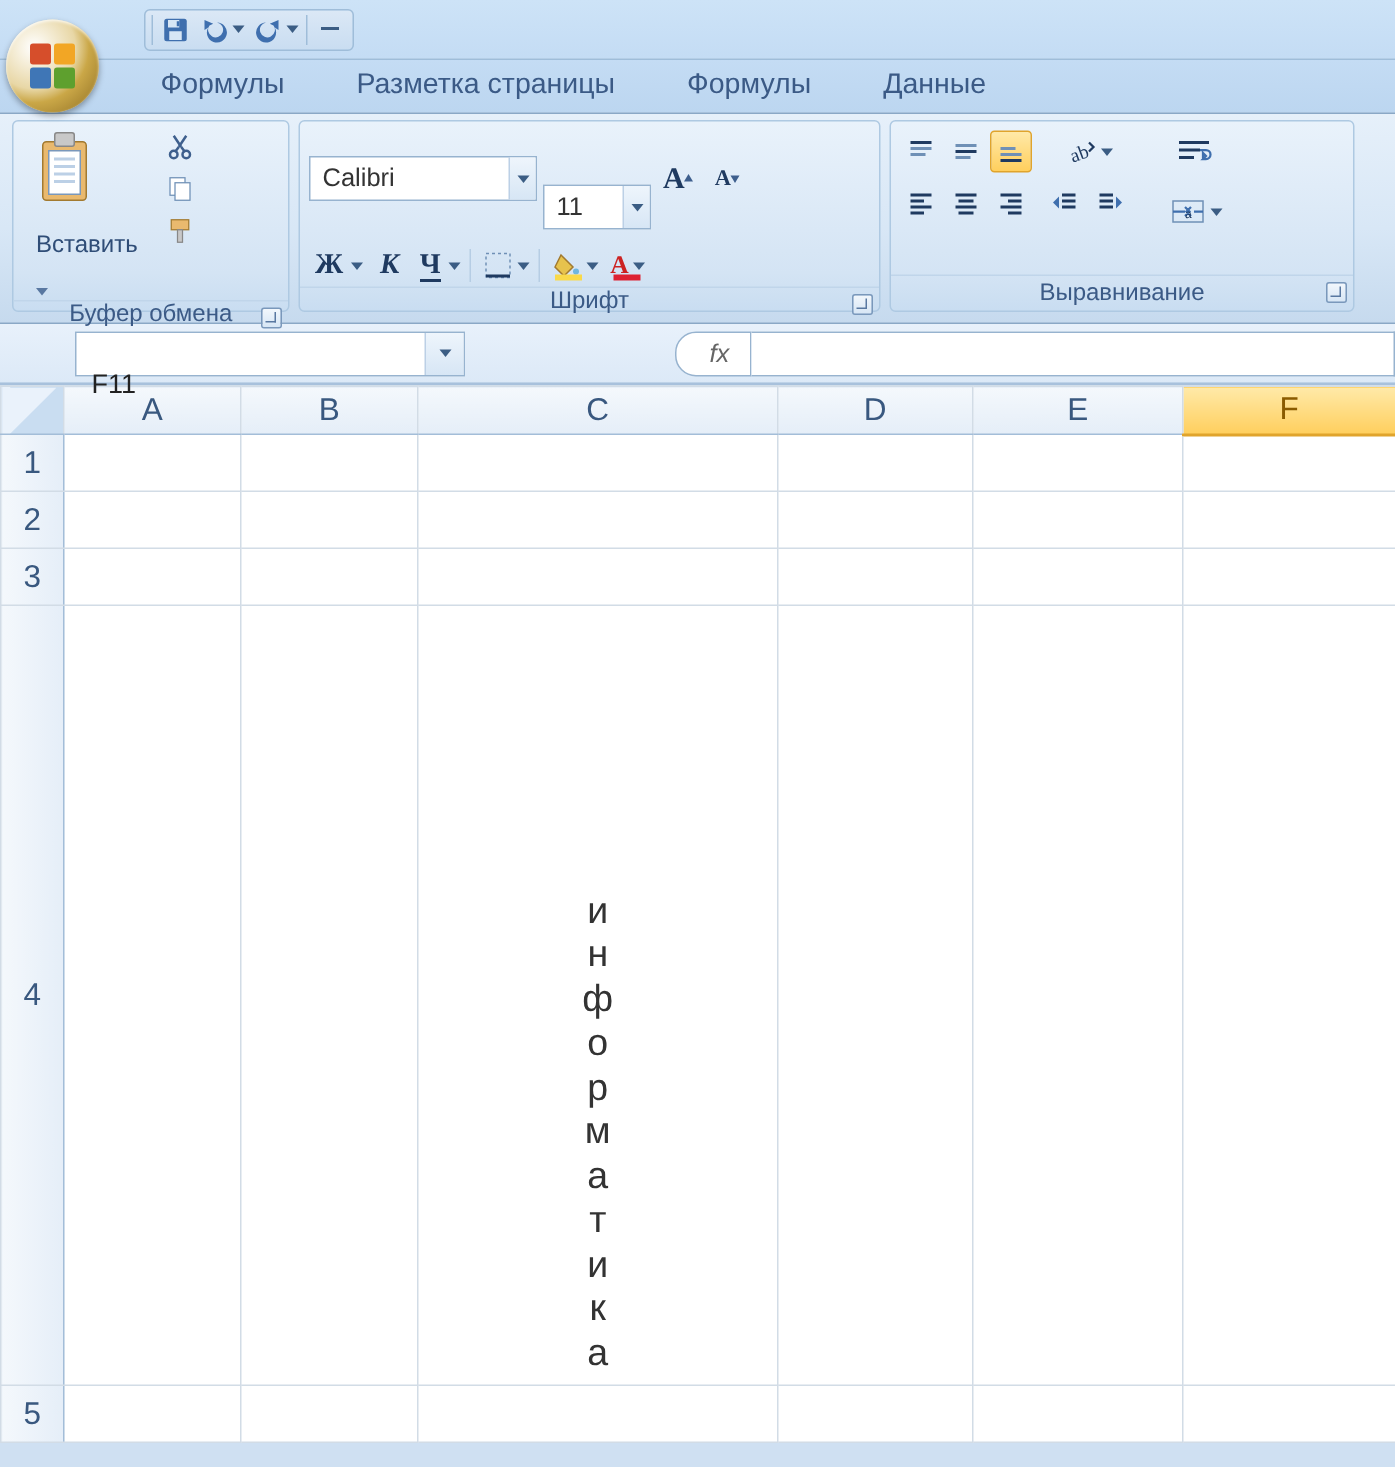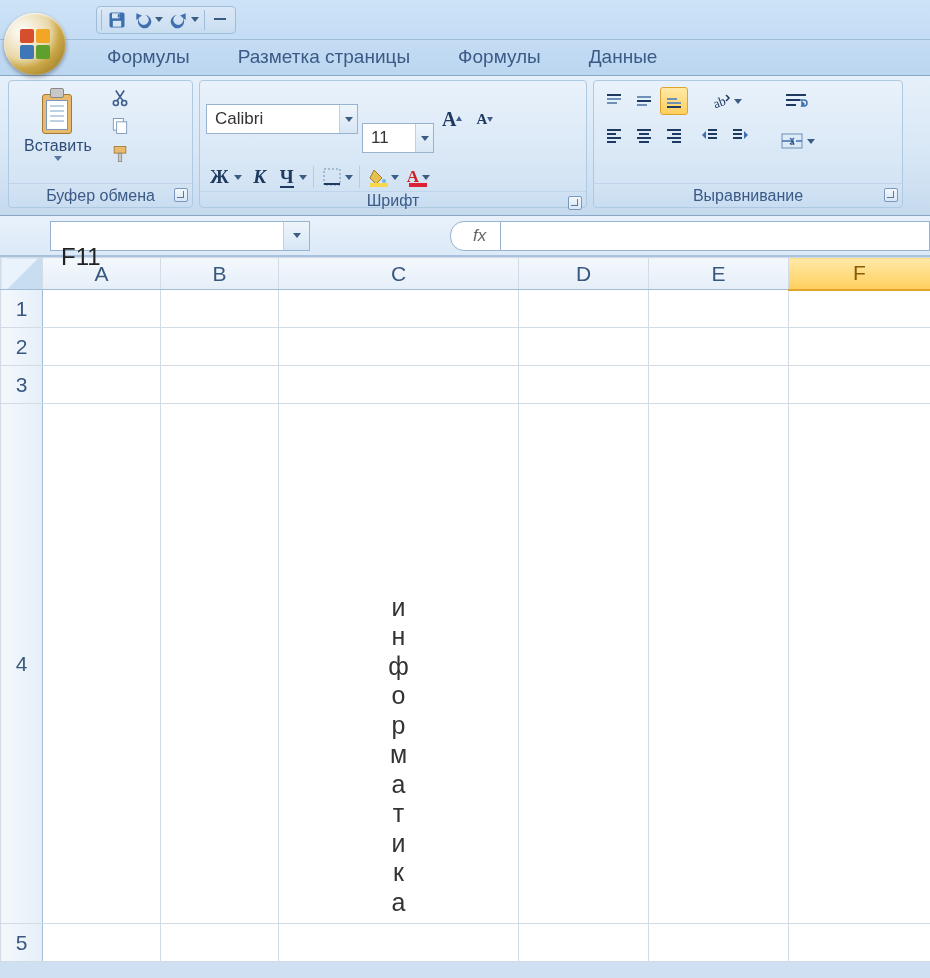--- a/index.html
+++ b/index.html
@@ -159,21 +159,21 @@
     display: flex; align-items: center; justify-content: center;
     cursor: pointer;
     min-width: 28px; min-height: 28px;
     background: transparent;
   }
   .rbtn.split { padding-right:1px; }
   .rbtn .caret { margin-left:3px; }
 
   
   .big-paste {
-    display:flex; flex-direction:column; align-items:center; gap:1px;
+    display:flex; flex-direction:column; gap:19px;
     padding: 2px 8px;
     border:1px solid transparent; border-radius:3px; cursor:pointer;
   }
   .big-paste-icon { position:relative; width:40px; height:48px; }
   .cb-board{position:absolute;left:4px;top:6px;width:30px;height:40px;background:#e9b96e;border:1px solid #a27a30;border-radius:3px;}
   .cb-clip{position:absolute;left:12px;top:0;width:14px;height:10px;background:#c8c8c8;border:1px solid #888;border-radius:2px;}
   .cb-sheet{position:absolute;left:8px;top:12px;width:22px;height:30px;background:#fff;border:1px solid #7a98bb;}
   .cb-sheet::before{content:"";position:absolute;left:3px;top:4px;right:3px;height:2px;background:#bcd0e6;box-shadow:0 5px 0 #bcd0e6,0 10px 0 #bcd0e6,0 15px 0 #bcd0e6;}
   .big-paste span { font-size:16px; color:#2f4d77;}
 
@@ -215,21 +215,21 @@
     border-bottom: 1px solid #a8c1dc;
     display:flex; align-items:center;
     padding: 4px 0;
   }
   .namebox {
     width: 260px; height:30px;
     margin-left: 50px;
     background:#fff; border:1px solid #97b3cf;
     display:flex; align-items:center;
   }
-  .namebox .val{ flex:1; padding:0 10px; font-size:24px; color:#222;margin-top:42px;}
+  .namebox .val{ flex:1; padding:0 10px; font-size:18px; color:#222;margin-top:42px;}
   .namebox .dd{ width:26px; height:100%; border-left:1px solid #bcd0e6;
     display:flex;align-items:center;justify-content:center;
     background:linear-gradient(#eef5fc,#d7e6f5);}
   .fx-wrap{
     margin-left: 140px; height:30px;
     background:#fff; border:1px solid #97b3cf;
     border-radius: 14px 0 0 14px;
     display:flex; align-items:center; padding:0 14px 0 22px;
     font-style:italic; color:#666; font-size:17px;
   }

